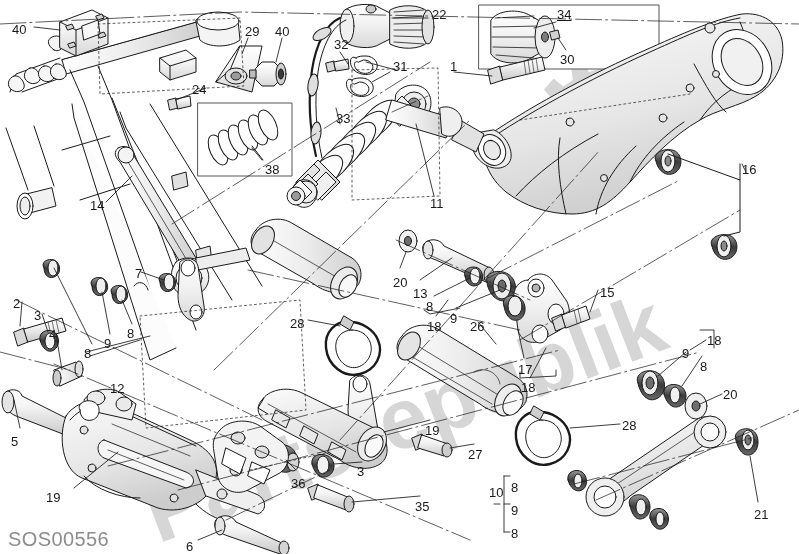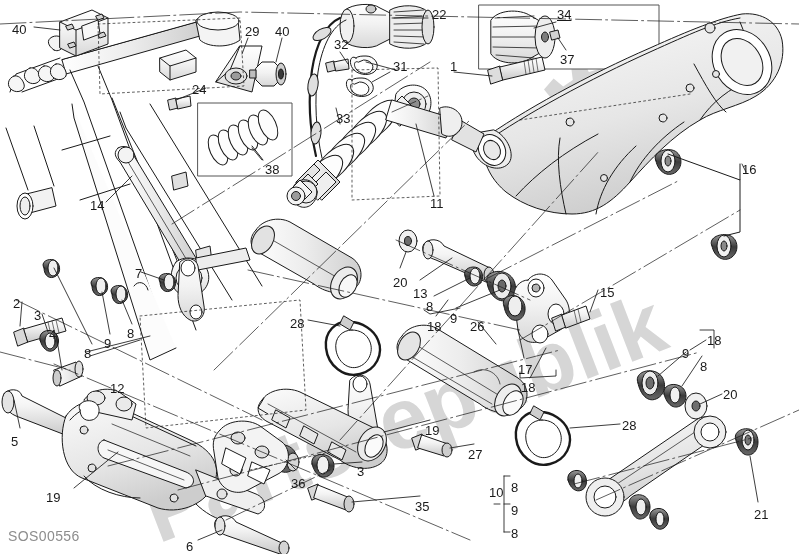--- a/index.html
+++ b/index.html
@@ -27,21 +27,21 @@
     color: #1a1a1a;
     line-height: 1;
     white-space: nowrap;
     user-select: none;
   }
   #drawing-code {
     position: absolute;
     left: 8px;
     top: 528px;
     font-family: "Liberation Sans", sans-serif;
-    font-size: 14px;
+    font-size: 20px;
     letter-spacing: 0.4px;
     color: #8d8d8d;
   }
   .wm-text {
     position: absolute;
     font-family: "Liberation Sans", sans-serif;
     font-weight: bold;
     font-size: 86px;
     color: #d6d6d6;
     white-space: nowrap;
@@ -650,21 +650,21 @@
         <path d="M86 352 L150 336"></path>
       </g>
     </g>
   </svg>
 
   <div class="callout" style="left:12px;  top:23px;">40</div>
   <div class="callout" style="left:245px; top:25px;">29</div>
   <div class="callout" style="left:275px; top:25px;">40</div>
   <div class="callout" style="left:432px; top:8px;">22</div>
   <div class="callout" style="left:557px; top:8px;text-decoration:underline;">34</div>
-  <div class="callout" style="left:560px; top:53px;">37</div>
+  <div class="callout" style="left:560px; top:53px;">30</div>
   <div class="callout" style="left:334px; top:38px;">32</div>
   <div class="callout" style="left:393px; top:60px;">31</div>
   <div class="callout" style="left:450px; top:60px;">1</div>
   <div class="callout" style="left:192px; top:83px;">24</div>
   <div class="callout" style="left:336px; top:112px;">33</div>
   <div class="callout" style="left:265px; top:163px;">38</div>
   <div class="callout" style="left:430px; top:197px;">11</div>
   <div class="callout" style="left:742px; top:163px;">16</div>
   <div class="callout" style="left:90px;  top:199px;">14</div>
   <div class="callout" style="left:393px; top:276px;">20</div>

